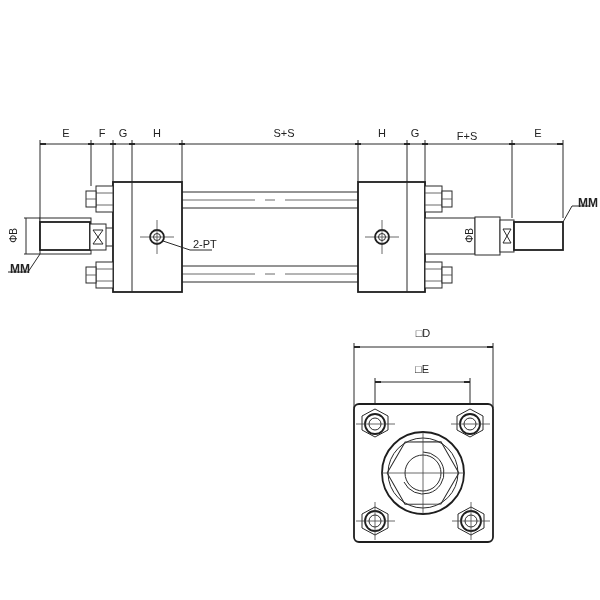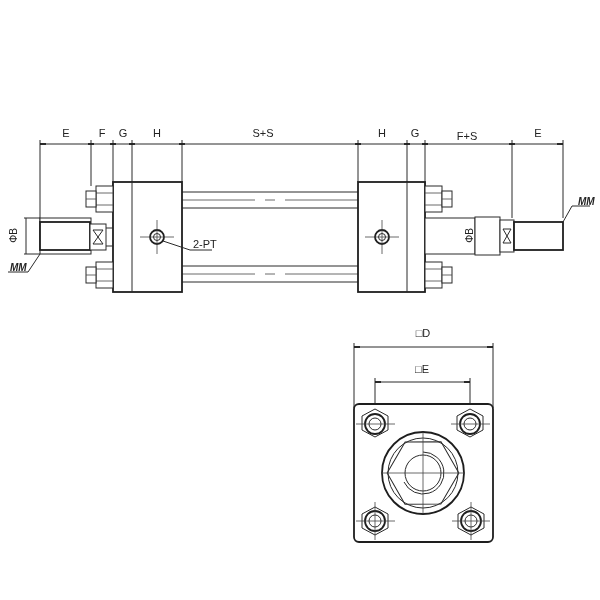--- a/index.html
+++ b/index.html
@@ -5,21 +5,21 @@
     html, body { margin:0; padding:0; background:#ffffff; }
     body { width:600px; height:600px; position:relative; overflow:hidden; font-family:"Liberation Serif", serif; }
     #drawing { position:absolute; left:0; top:0; width:600px; height:600px; }
     .ln { stroke:#2a2a2a; stroke-width:1; fill:none; }
     .thk { stroke:#1e1e1e; stroke-width:1.8; fill:none; }
     .thin { stroke:#444; stroke-width:0.8; fill:none; }
     .fillw { fill:#ffffff; }
     .lbl { position:absolute; font-family:"Liberation Sans", sans-serif; font-size:11px; color:#222; line-height:1; transform:translateX(-50%); white-space:nowrap; }
     .lbl-v { position:absolute; font-family:"Liberation Sans", sans-serif; font-size:10px; color:#222; transform:rotate(-90deg); transform-origin:center; white-space:nowrap; }
     .note { position:absolute; font-family:"Liberation Sans", sans-serif; font-size:11px; color:#222; white-space:nowrap;text-align:center; }
-    .mm { position:absolute; font-family:"Liberation Sans", sans-serif; font-size:10px; font-weight:bold; color:#222; white-space:nowrap;font-style:italic; }
+    .mm { position:absolute; font-family:"Liberation Sans", sans-serif; font-size:12px; font-weight:bold; color:#222; white-space:nowrap; }
   </style>
 </head>
 <body>
 
 <svg id="drawing" viewBox="0 0 600 600" xmlns="http://www.w3.org/2000/svg">
 
   <g>
     <line class="ln" x1="40" y1="144" x2="563" y2="144"></line>
 
     <line class="ln" x1="40" y1="140" x2="40" y2="222"></line>
@@ -180,21 +180,21 @@
       <line class="thin" x1="382" y1="473" x2="464" y2="473"></line>
       <line class="thin" x1="423" y1="432" x2="423" y2="514"></line>
     </g>
   </g>
 </svg>
 
 <div class="lbl" style="left:66px; top:128px;">E</div>
 <div class="lbl" style="left:102px; top:128px;">F</div>
 <div class="lbl" style="left:123px; top:128px;">G</div>
 <div class="lbl" style="left:157px; top:128px;">H</div>
-<div class="lbl" style="left:263px; top:128px;">S+S</div>
+<div class="lbl" style="left:284px; top:128px;">S+S</div>
 <div class="lbl" style="left:382px; top:128px;">H</div>
 <div class="lbl" style="left:415px; top:128px;">G</div>
 <div class="lbl" style="left:467px; top:131px;">F+S</div>
 <div class="lbl" style="left:538px; top:128px;">E</div>
 
 <div class="lbl-v" style="left:6px; top:230px;">ΦB</div>
 <div class="lbl-v" style="left:462px; top:230px;">ΦB</div>
 
 <div class="mm" style="left:10px; top:262px;">MM</div>
 <div class="mm" style="left:578px; top:196px;">MM</div>

